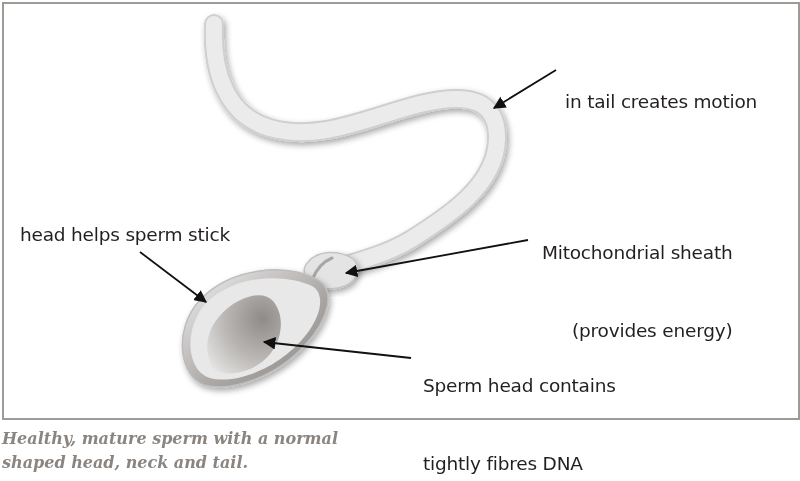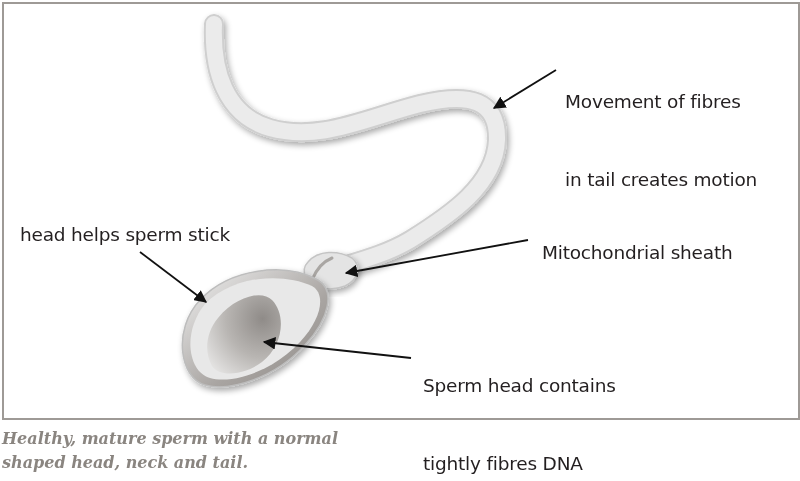--- a/index.html
+++ b/index.html
@@ -76,30 +76,30 @@
     <path d="M218,318 C236,296 262,290 272,300 C286,314 284,345 262,362 C245,375 220,378 212,366 C204,352 206,332 218,318 Z" fill="url(#nucGrad)"></path>
   </g>
 
   <line x1="556" y1="70" x2="494" y2="108" stroke="#111" stroke-width="1.8" marker-end="url(#arrowhead)"></line>
   <line x1="140" y1="252" x2="206" y2="302" stroke="#111" stroke-width="1.8" marker-end="url(#arrowhead)"></line>
   <line x1="528" y1="240" x2="346" y2="273" stroke="#111" stroke-width="1.8" marker-end="url(#arrowhead)"></line>
   <line x1="411" y1="358" x2="264" y2="342" stroke="#111" stroke-width="1.8" marker-end="url(#arrowhead)"></line>
 </svg>
 
 <div class="label" style="left:565px; top:37px;">
-  <span class="line">Movement of fibres</span>
   <span class="line">in tail creates motion</span>
 </div>
 
 <div class="label" style="left:20px; top:170px;">
   <span class="line">head helps sperm stick</span>
 </div>
 
 <div class="label" style="left:542px; top:188px;text-align:right;">
   <span class="line">Mitochondrial sheath</span>
+  <span class="line">(provides energy)</span>
 </div>
 
 <div class="label" style="left:423px; top:321px;">
   <span class="line">Sperm head contains</span>
   <span class="line">tightly fibres DNA</span>
   
 </div>
 
 <div class="caption">
   <span class="line">Healthy, mature sperm with a normal</span>

